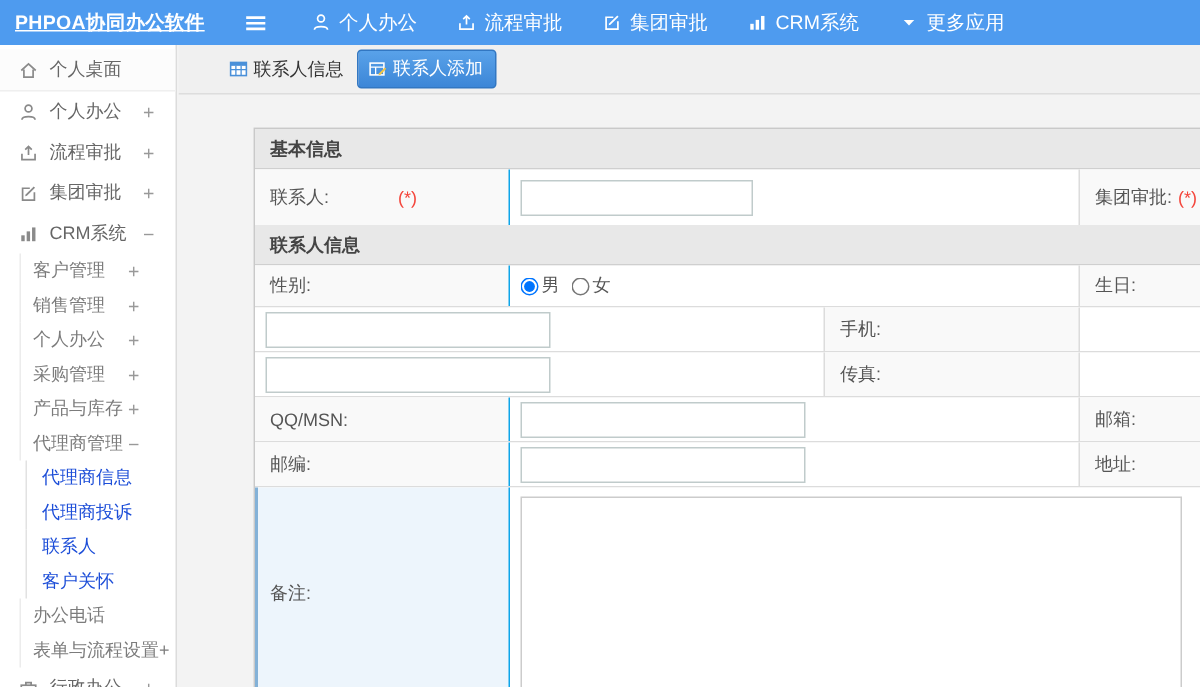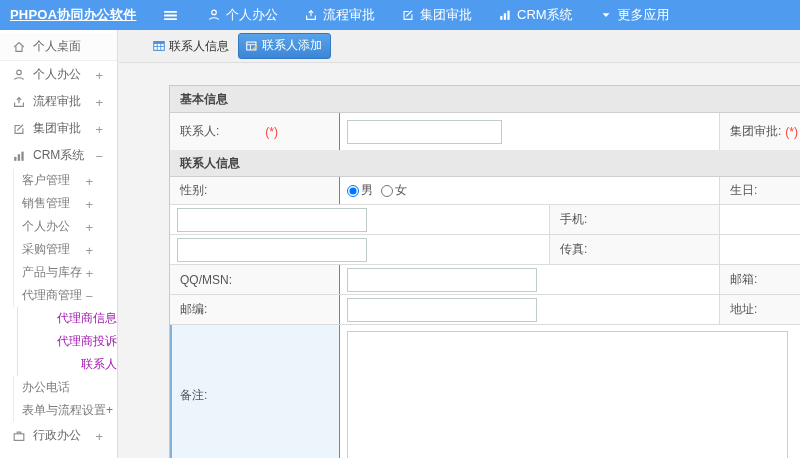--- a/index.html
+++ b/index.html
@@ -18,21 +18,21 @@
   #hamburger svg{width:17px;height:17px;}
 
   
   #sidebar{position:absolute;left:0;top:30px;width:118px;height:428px;background:#fff;border-right:1px solid #dcdcdc;overflow:hidden;padding-top:3px;box-sizing:border-box;}
   .s-item{position:relative;display:flex;align-items:center;cursor:pointer;color:#666;}
   .s-item .icon{color:#8a8a8a;margin-right:7px;}
   .s-item .icon svg{width:14px;height:14px;}
   .s-item.lvl1{height:27px;padding-left:12px;font-size:12px;}
   .s-item.lvl1:first-child{border-bottom:1px solid #efefef;background:#fcfcfc;}
   .s-item.lvl2{height:23px;margin-left:13px;padding-left:8px;font-size:12px;color:#7c7c7c;border-left:1px solid #ececec;}
-  .s-item.lvl3{height:23px;margin-left:17px;padding-left:10px;font-size:12px;color:#a21caf;border-left:1px solid #e2e2e2;justify-content:flex-end;}
+  .s-item.lvl3{height:23px;margin-left:17px;padding-left:10px;font-size:12px;color:#1d4ed8;border-left:1px solid #e2e2e2;}
   .expander{position:absolute;font-size:13px;color:#999;top:50%;transform:translateY(-50%);}
   .lvl1 .expander{right:14px;}
   .lvl2 .expander{right:24px;}
 
   
   #content{position:absolute;left:119px;top:30px;width:681px;height:428px;background:#f3f3f3;overflow:hidden;}
   #tabbar{height:32px;background:#f0f0f0;border-bottom:1px solid #ddd;display:flex;align-items:center;padding-left:33px;}
   .tab{display:flex;align-items:center;gap:3px;font-size:12px;color:#333;cursor:pointer;}
   .tab .icon svg{width:14px;height:14px;}
   .tab.active{margin-left:9px;background:linear-gradient(#59a2e9,#3c86d7);border:1px solid #3277c2;border-radius:3px;color:#fff;padding:3px 8px 4px 6px;font-family:Liberation Serif, serif;}
@@ -197,20 +197,23 @@
       </div>
       <div class="s-item lvl3">
         <span>代理商信息</span>
       </div>
       <div class="s-item lvl3">
         <span>代理商投诉</span>
       </div>
       <div class="s-item lvl3">
         <span>联系人</span>
       </div>
+      <div class="s-item lvl3">
+        <span>客户关怀</span>
+      </div>
       <div class="s-item lvl2">
         <span>办公电话</span>
       </div>
       <div class="s-item lvl2">
         <span>表单与流程设置+</span>
       </div>
       <div class="s-item lvl1">
         <span class="icon">
           <svg viewBox="0 0 16 16">
             <rect x="2.5" y="5.5" width="11" height="7.5" fill="none" stroke="currentColor" stroke-width="1.3"></rect>

